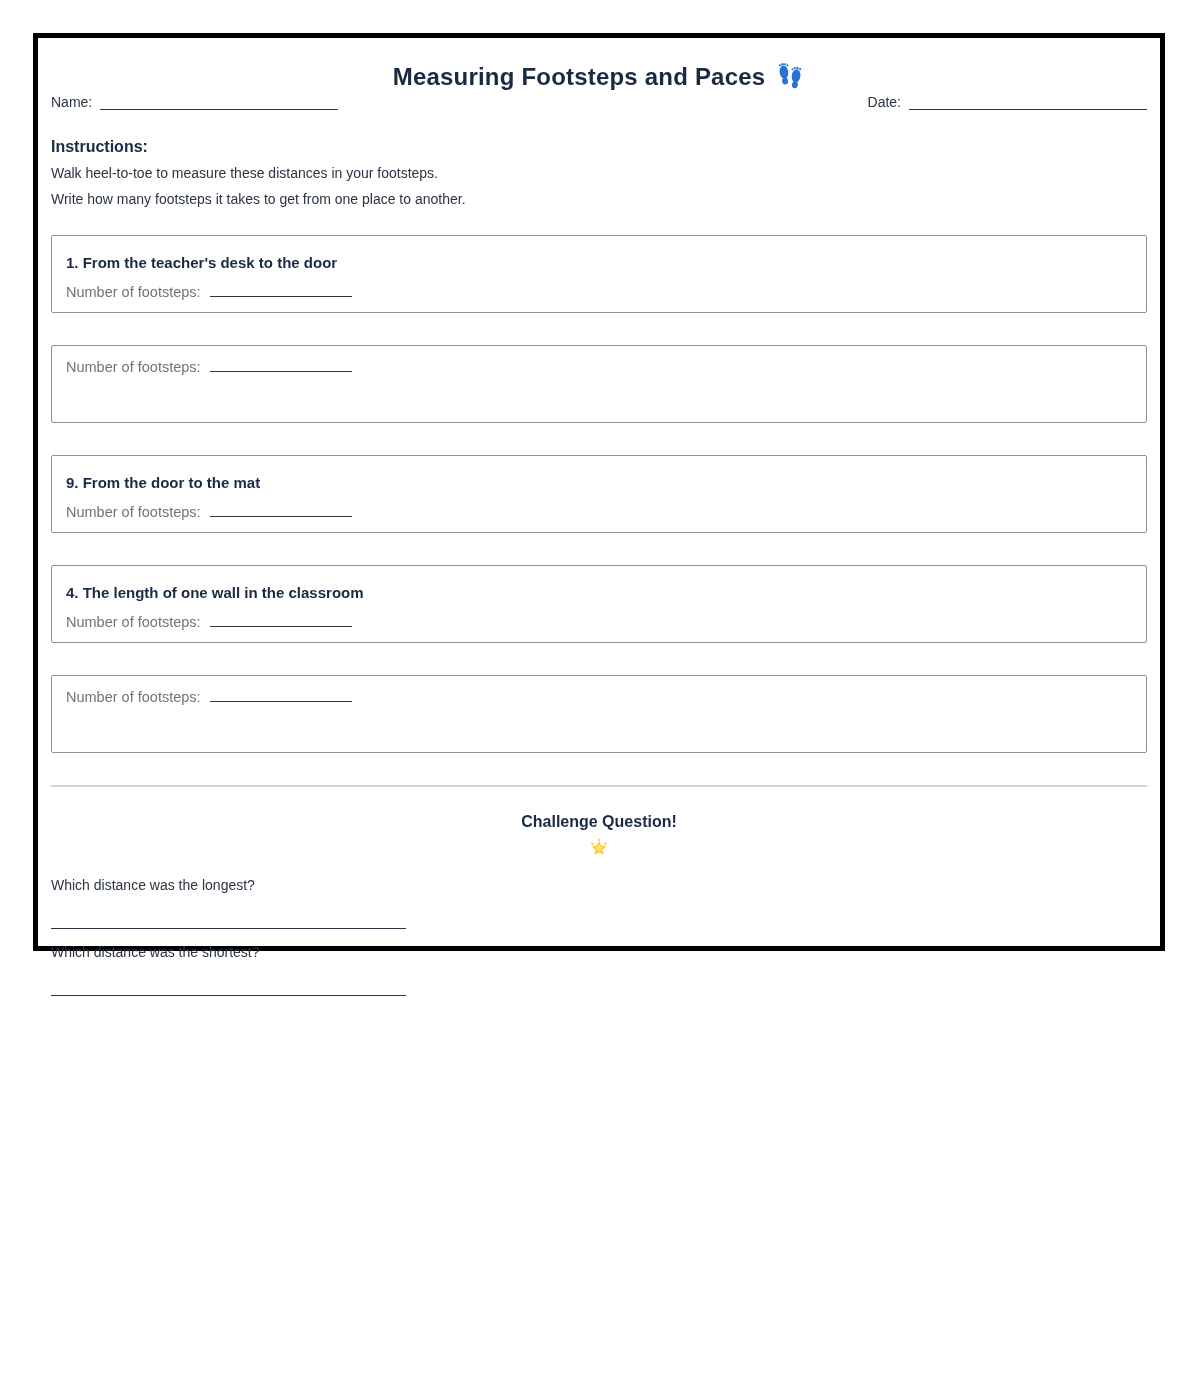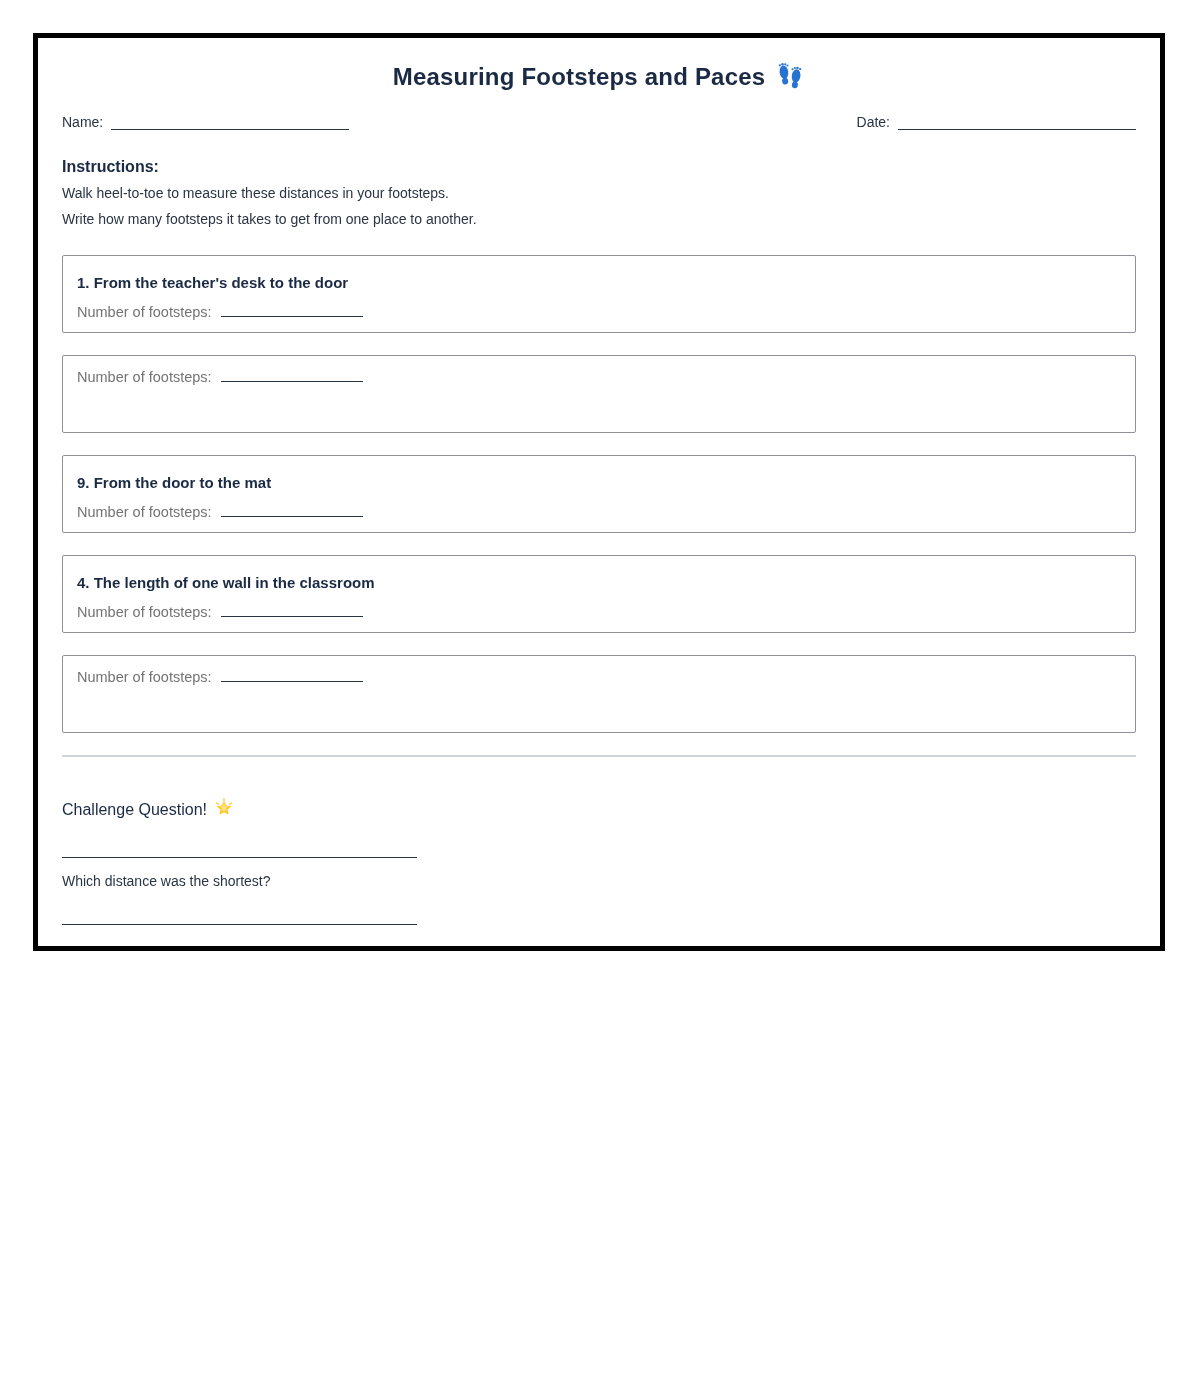--- a/index.html
+++ b/index.html
@@ -2,56 +2,56 @@
 <html><head>
 <meta charset="utf-8">
 <style>
   * { margin:0; padding:0; box-sizing:border-box; }
   html,body { width:1200px; height:1400px; background:#ffffff;
     font-family:"Liberation Sans", sans-serif; color:#2a3442; }
   .page {
     position:absolute; left:33px; top:33px;
     width:1132px; height:918px;
     border:5px solid #000000; background:#ffffff;
-    padding:0 24px;
+    padding:0 13px;
   }
   .title-row {
     margin-top:22px; text-align:center;
     display:flex; align-items:center; justify-content:center; gap:10px;
   }
   .title-row h1 {
     font-size:24px; font-weight:bold; color:#1b2a44; letter-spacing:0.2px;
   }
   .emoji-icon { display:inline-block; vertical-align:middle; }
   .meta-row {
-    margin-top:20px; display:flex; justify-content:space-between;
+    display:flex; justify-content:space-between;
     font-size:14px; color:#2a3442;
   }
   .meta-item { display:flex; align-items:flex-end; gap:8px; }
   .write-line {
     display:inline-block; border-bottom:1.5px solid #2a3442;
     height:16px;
   }
   .name-line, .date-line { width:238px; }
   .instructions-heading {
     margin-top:28px; font-size:16px; font-weight:bold; color:#1b2a44;
   }
   .instruction-line { margin-top:9px; font-size:14px; line-height:17px; color:#2a3442; }
   .tasks { margin-top:27px; }
   .task-box {
     border:1.5px solid #8f9399; border-radius:2px;
-    height:78px; padding:0 14px; margin-bottom:22px; background:#ffffff;
+    height:78px; padding:0 14px; margin-bottom:32px; background:#ffffff;
   }
   .task-title { padding-top:18px; font-size:15px; font-weight:bold; color:#1b2a44; }
   .task-field { margin-top:13px; font-size:14.5px; color:#737373; }
   .footsteps-line { width:142px; margin-left:5px; height:12px; }
   .divider { border:none; border-top:2px solid #cfd4d9; margin-top:6px; }
   .challenge-heading {
-    margin-top:41px; font-size:16px; font-weight:normal; color:#1b2a44;
-    display:flex; align-items:center; gap:7px;
+    margin-top:26px; font-size:16px; font-weight:bold; color:#1b2a44;
+    display:flex; align-items:center; gap:7px;flex-direction:column;
   }
   .question-text { margin-top:15px; font-size:14px; color:#2a3442; }
   .answer-line {
     display:block; width:355px; height:10px;
     border-bottom:1.5px solid #2a3442; margin-top:26px;
   }
   .q-block + .q-block { margin-top:10px; }
 </style>
 </head>
 <body>
@@ -148,20 +148,21 @@
           <line x1="3.2" y1="6.2" x2="5.2" y2="7.4"></line>
           <line x1="20.8" y1="6.2" x2="18.8" y2="7.4"></line>
         </g>
         <polygon fill="#ffc928" points="12,3.5 14.7,9.1 20.9,9.8 16.3,14 17.6,20.1 12,17 6.4,20.1 7.7,14 3.1,9.8 9.3,9.1"></polygon>
         <polygon fill="#ffe082" points="12,6.5 13.6,9.9 17.3,10.3 14.5,12.9 15.3,16.5 12,14.7 8.7,16.5 9.5,12.9 6.7,10.3 10.4,9.9"></polygon>
       </svg>
     </span>
   </div>
 
   <div class="q-block">
+    <div class="question-text">Which distance was the longest?</div>
     <span class="answer-line"></span>
   </div>
 
   <div class="q-block">
     <div class="question-text">Which distance was the shortest?</div>
     <span class="answer-line"></span>
   </div>
 
 </div>
 

